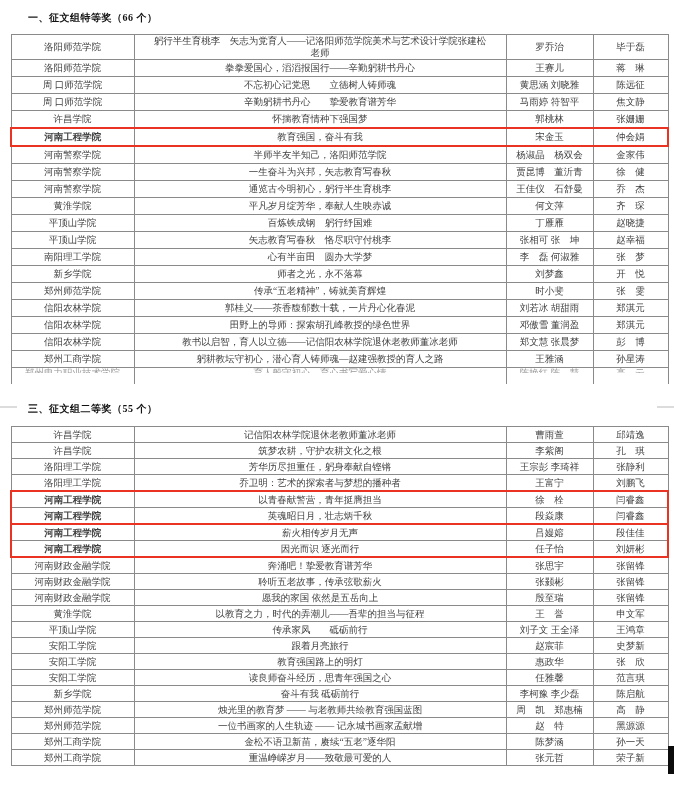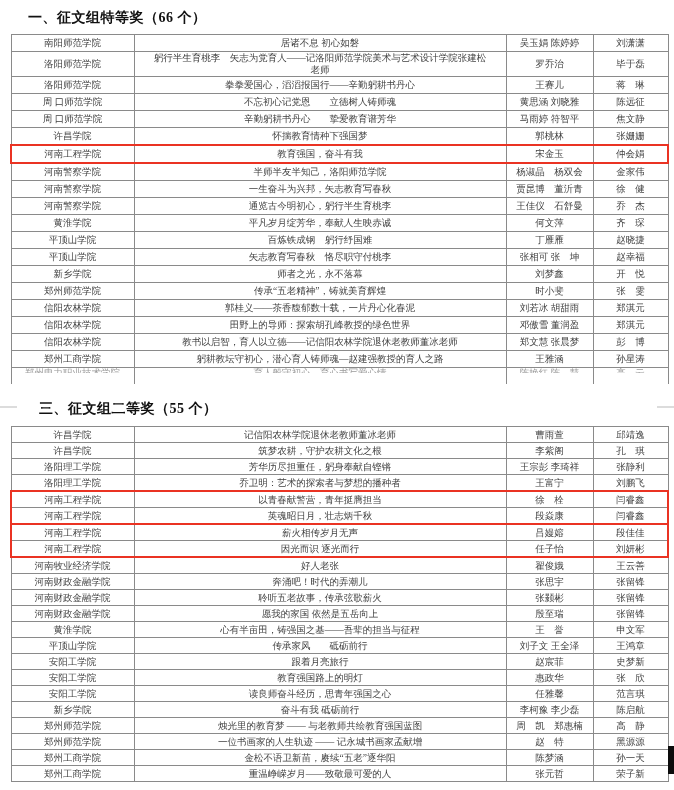--- a/index.html
+++ b/index.html
@@ -2,42 +2,42 @@
 <html style="--hl: #ea3323;"><head>
 <meta charset="utf-8">
 <style>
   html,body{margin:0;padding:0;}
   body{
     width:674px;height:790px;position:relative;overflow:hidden;
     background:#ffffff;
     font-family:"Liberation Serif","DejaVu Serif",serif;
   }
   .doc-title{
-    font-size:14px;font-weight:bold;color:#111;
+    font-size:10px;font-weight:bold;color:#111;
     letter-spacing:0.5px;line-height:18px;
   }
   .sec1 .doc-title{margin:9px 0 7px 28px;}
-  .sec2 .doc-title{margin:16px 0 8px 39px;}
+  .sec2 .doc-title{margin:16px 0 8px 28px;}
   table.award{
     border-collapse:collapse;table-layout:fixed;
     margin-left:10px;width:657px;
   }
   table.award td{
     border:1px solid #8a8a8a;
     font-size:9.5px;color:#3f3f3f;
     text-align:center;vertical-align:middle;
     padding:0 3px;height:16px;line-height:12px;
     overflow:hidden;
   }
   .sec1 table.award td{height:16px;}
   .sec2 table.award td{height:15px;}
   td .ci{overflow:hidden;white-space:pre-line;}
   tr.tall td{height:29px;}
   
-  tr.hl td:first-child{border-left:2px solid var(--hl,#ea3323);}
+  tr.hl td:first-child{border-left:2px solid var(--hl,#ea3323);font-weight:bold;}
   tr.hl td:last-child{border-right:2px solid var(--hl,#ea3323);}
   tr.hl-top td{border-top:2px solid var(--hl,#ea3323);}
   tr.hl-bottom td{border-bottom:2px solid var(--hl,#ea3323);}
   
   tr.clipped td{height:5px;vertical-align:top;border-bottom:none;color:#9b9b9b;}
   tr.clipped .ci{height:5px;line-height:11px;}
   col.c-inst{width:123px;}
   col.c-title{width:372px;}
   col.c-auth{width:87px;}
   col.c-reco{width:75px;}
@@ -56,34 +56,20 @@
 <div class="sec1">
   <div class="doc-title">一、征文组特等奖（66 个）</div>
   <table class="award">
     <colgroup>
       <col class="c-inst">
         <col class="c-title">
         <col class="c-auth">
         <col class="c-reco">
     </colgroup>
     <tbody>
-        <tr>
-          <td>
-            <div class="ci">南阳师范学院</div>
-          </td>
-          <td>
-            <div class="ci">居诸不息 初心如磐</div>
-          </td>
-          <td>
-            <div class="ci">吴玉娟 陈婷婷</div>
-          </td>
-          <td>
-            <div class="ci">刘潇潇</div>
-          </td>
-        </tr>
         <tr class="tall">
           <td>
             <div class="ci">洛阳师范学院</div>
           </td>
           <td>
             <div class="ci">躬行半生育桃李　矢志为党育人——记洛阳师范学院美术与艺术设计学院张建松
 老师</div>
           </td>
           <td>
             <div class="ci">罗乔治</div>
@@ -237,20 +223,34 @@
             <div class="ci">平顶山学院</div>
           </td>
           <td>
             <div class="ci">矢志教育写春秋　恪尽职守付桃李</div>
           </td>
           <td>
             <div class="ci">张相可 张　坤</div>
           </td>
           <td>
             <div class="ci">赵幸福</div>
+          </td>
+        </tr>
+        <tr>
+          <td>
+            <div class="ci">南阳理工学院</div>
+          </td>
+          <td>
+            <div class="ci">心有半亩田　圆办大学梦</div>
+          </td>
+          <td>
+            <div class="ci">李　磊 何淑雅</div>
+          </td>
+          <td>
+            <div class="ci">张　梦</div>
           </td>
         </tr>
         <tr>
           <td>
             <div class="ci">新乡学院</div>
           </td>
           <td>
             <div class="ci">师者之光，永不落幕</div>
           </td>
           <td>
@@ -465,38 +465,24 @@
           </td>
           <td>
             <div class="ci">任子怡</div>
           </td>
           <td>
             <div class="ci">刘妍彬</div>
           </td>
         </tr>
         <tr>
           <td>
-            <div class="ci">河南牧业经济学院</div>
-          </td>
-          <td>
-            <div class="ci">好人老张</div>
-          </td>
-          <td>
-            <div class="ci">翟俊娥</div>
-          </td>
-          <td>
-            <div class="ci">王云善</div>
-          </td>
-        </tr>
-        <tr>
-          <td>
             <div class="ci">河南财政金融学院</div>
           </td>
           <td>
-            <div class="ci">奔涌吧！时代的弄潮儿</div>
+            <div class="ci">奔涌吧！挚爱教育谱芳华</div>
           </td>
           <td>
             <div class="ci">张思宇</div>
           </td>
           <td>
             <div class="ci">张留锋</div>
           </td>
         </tr>
         <tr>
           <td>
@@ -524,21 +510,21 @@
           </td>
           <td>
             <div class="ci">张留锋</div>
           </td>
         </tr>
         <tr>
           <td>
             <div class="ci">黄淮学院</div>
           </td>
           <td>
-            <div class="ci">心有半亩田，铸强国之基——吾辈的担当与征程</div>
+            <div class="ci">以教育之力，时代的弄潮儿——吾辈的担当与征程</div>
           </td>
           <td>
             <div class="ci">王　誉</div>
           </td>
           <td>
             <div class="ci">申文军</div>
           </td>
         </tr>
         <tr>
           <td>

